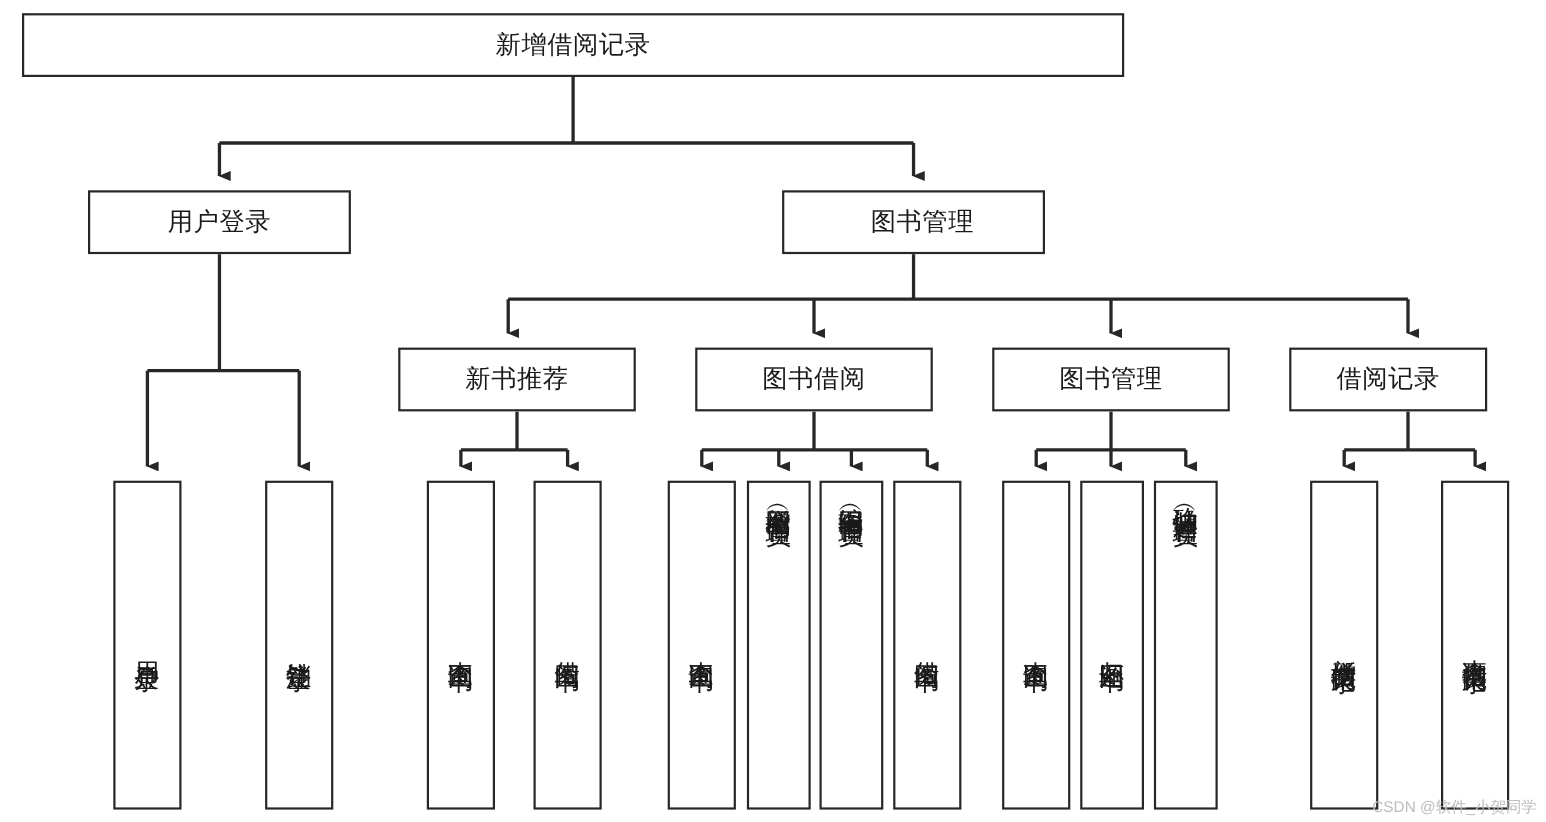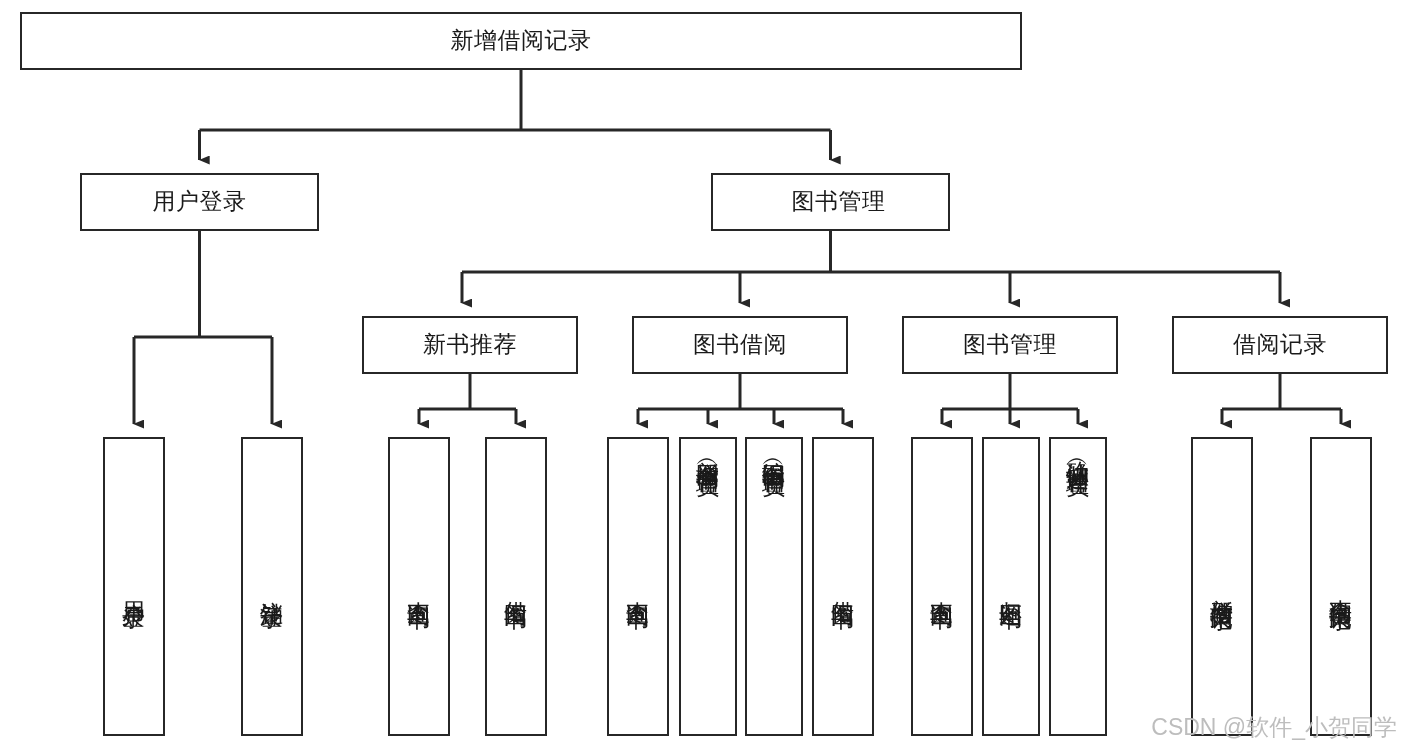--- a/index.html
+++ b/index.html
@@ -47,21 +47,21 @@
     writing-mode: vertical-rl;
     text-orientation: upright;
     line-height: 1.22;
     letter-spacing: 2px;
     white-space: nowrap;
   }
   .watermark {
     position: absolute;
     right: 8px;
     bottom: 4px;
-    font-size: 23px;
+    font-size: 14px;
     color: #bdbdbd;
     white-space: nowrap;
     pointer-events: none;
   }
 </style>
 </head>
 <body>
 
 <div id="diagram-root">
 
@@ -147,21 +147,21 @@
   </div>
 
   <div class="node-box" style="left:362px; top:316px; width:216px; height:58px;">
     <span class="node-label-h">新书推荐</span>
   </div>
 
   <div class="node-box" style="left:902px; top:316px; width:216px; height:58px;">
     <span class="node-label-h">图书管理</span>
   </div>
 
-  <div class="node-box" style="left:1172px; top:316px; width:216px; height:58px;">
+  <div class="node-box" style="left:1172px; top:316px; width:180px; height:58px;">
     <span class="node-label-h">借阅记录</span>
   </div>
 
   <div class="node-box" style="left:103px; top:437px; width:62px; height:299px;">
     <span class="node-label-v">用户登录</span>
   </div>
 
   <div class="node-box" style="left:241px; top:437px; width:62px; height:299px;">
     <span class="node-label-v">注销登录</span>
   </div>

